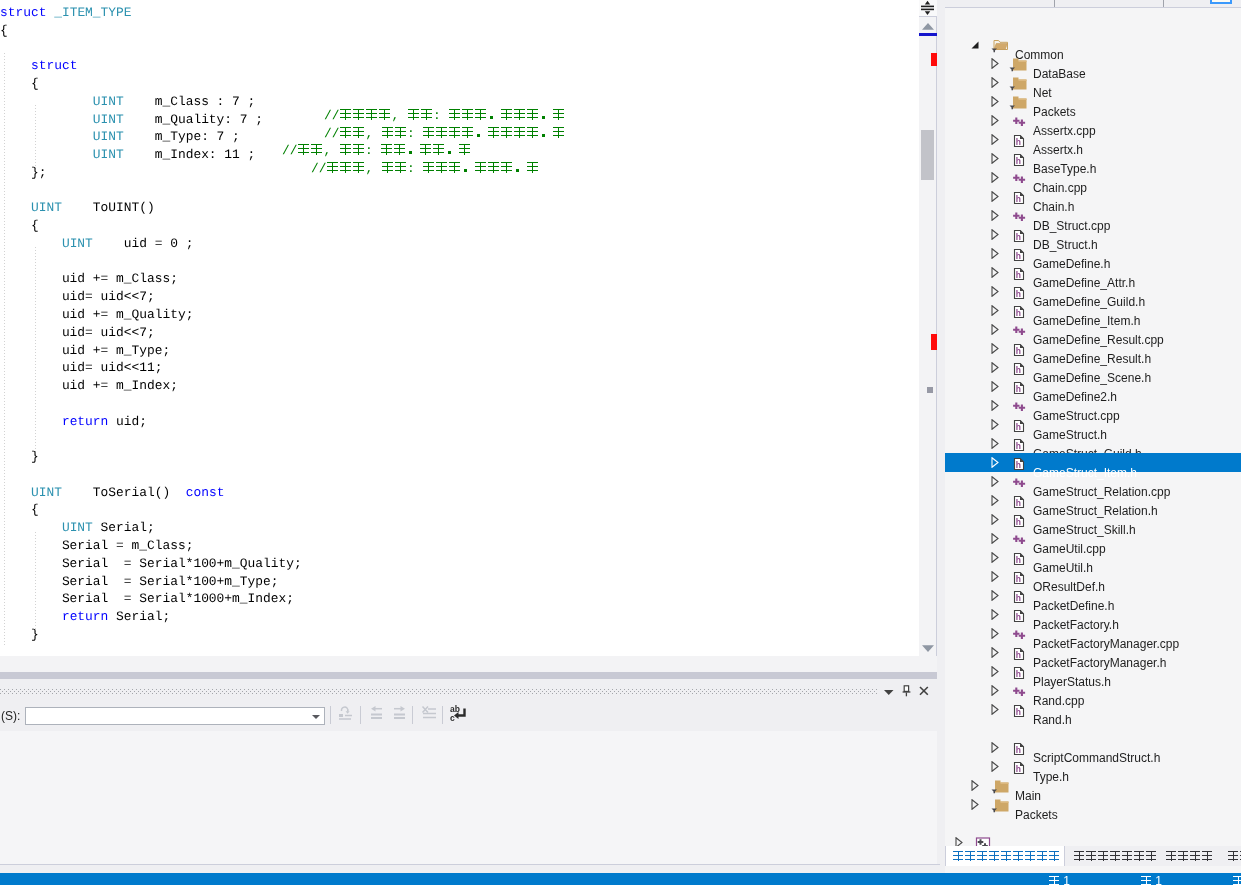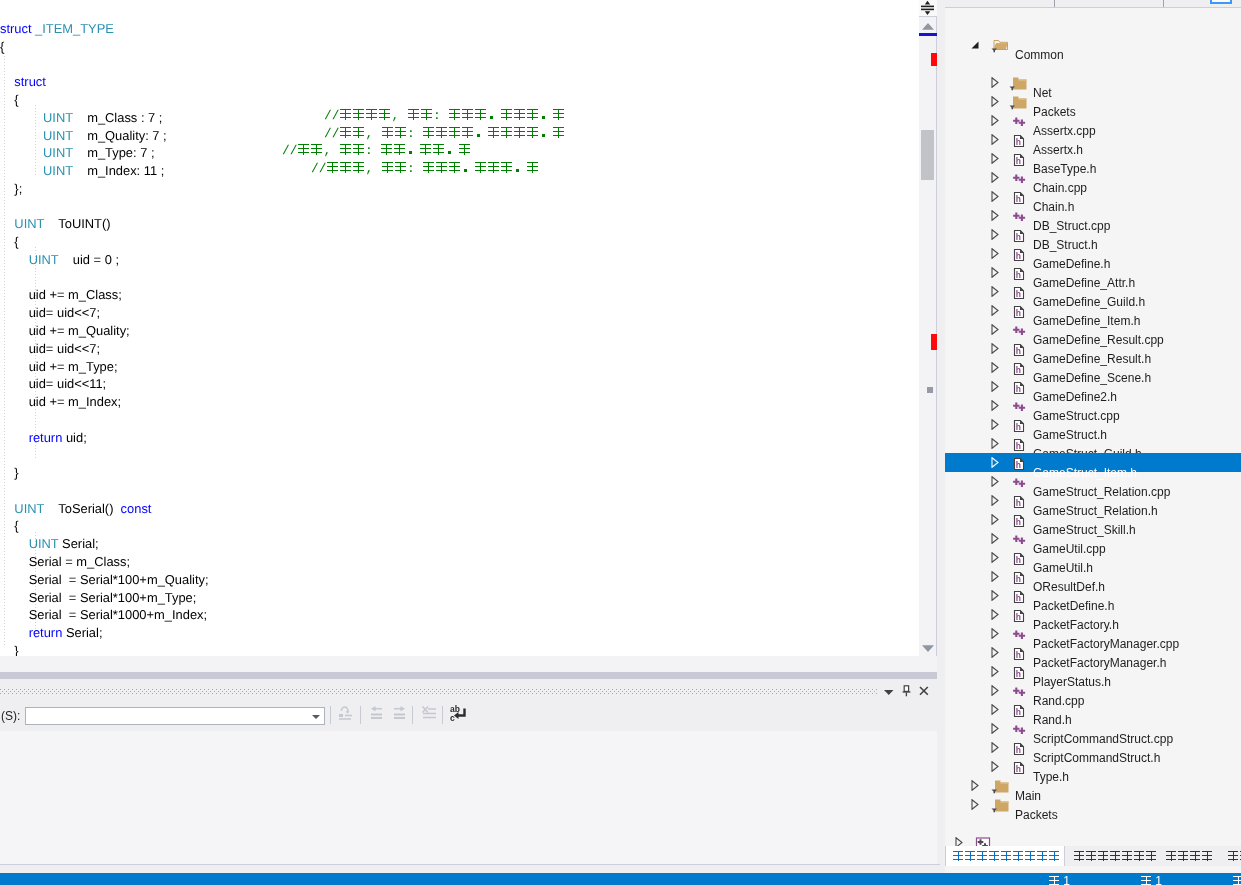--- a/index.html
+++ b/index.html
@@ -8,21 +8,21 @@
 i.cj{display:inline-block;width:11px;height:11px;margin:0 1px;vertical-align:-1px;
 background:linear-gradient(to right,transparent 46%,currentColor 46% 56%,transparent 56%),
 repeating-linear-gradient(to bottom,currentColor 0 1px,transparent 1px 4px)}
 i.c2{display:inline-block;width:10px;height:10px;margin:0 1px;vertical-align:-1px;
 background:linear-gradient(to right,transparent 46%,currentColor 46% 58%,transparent 58%),
 repeating-linear-gradient(to bottom,currentColor 0 1px,transparent 1px 4px)}
 i.dun{display:inline-block;width:11px;height:11px;margin:0 1px;vertical-align:-1px;
 background:linear-gradient(currentColor,currentColor) 2px 7px/3px 3px no-repeat}
 
 #editor{position:absolute;left:0;top:0;width:919px;height:656px;background:#fff;overflow:hidden}
-#code{position:absolute;left:0;top:20px;text-rendering:geometricPrecision;font-family:Liberation Sans, sans-serif;font-size:12.9px;line-height:17.77px;color:#000;white-space:pre}
+#code{position:absolute;left:0;top:4px;text-rendering:geometricPrecision;font-family:Liberation Mono, monospace;font-size:12.9px;line-height:17.77px;color:#000;white-space:pre}
 #code .k{color:#0000FF}
 #code .t{color:#2B91AF}
 .cmt{position:absolute;height:17.77px;line-height:17.77px;color:#008000;text-rendering:geometricPrecision;font-family:"Liberation Mono",monospace;font-size:12.9px;white-space:pre}
 .guide{position:absolute;width:1px;background:repeating-linear-gradient(to bottom,#D2D2D2 0 1px,transparent 1px 3px)}
 
 #vsb{position:absolute;left:919px;top:0;width:18px;height:656px;background:#F3F3F5;border-right:1px solid #CCCEDB}
 #vsb .box{position:absolute;left:0;top:0;width:18px;height:17px;background:#F9F9FA;border-bottom:1px solid #CCCEDB}
 
 #sep{position:absolute;left:937px;top:0;width:8px;height:866px;background:#EFEFF2}
 
@@ -193,42 +193,54 @@
           <svg class="ar" style="left:25.5px;top:6px" width="9" height="9" viewBox="0 0 9 9">
             <path d="M7.5 0.5 V7.5 H0.5 Z" fill="#1E1E1E"></path>
           </svg>
           <span class="tic" style="left:44px"><svg width="22" height="17" viewBox="0 0 22 17">
               <path d="M5 4.5 h4.6 l1.4 1.8 h7.5 v7.2 h-13.5 z" fill="#F5F2EA" stroke="#C9A25F" stroke-width="1"></path>
               <path d="M7.2 7.5 h11.3 l-2.4 6 h-11.1 z" fill="#D2A96B" stroke="#C29A5B" stroke-width="0.6"></path>
               <path d="M2.5 12.6 h5.5 l-2 2 v1.6 h-1.5 v-1.6 z" fill="#4A4A4F"></path>
             </svg></span>
           <span class="ttx" style="left:70px">Common</span>
         </div>
-        <div class="trow" style="top:39.5px">
+        <div class="trow" style="top:20.5px">
           <svg class="ar" style="left:45.5px;top:4.5px" width="8" height="11" viewBox="0 0 8 11">
             <path d="M1 0.7 L7 5.5 L1 10.3 Z" fill="none" stroke="#484848" stroke-width="1.1"></path>
           </svg>
           <span class="tic" style="left:62px"><svg width="22" height="17" viewBox="0 0 22 17">
               <rect x="6" y="3.5" width="5.5" height="2.5" fill="#CEA767"></rect>
               <rect x="6" y="5.5" width="13.5" height="10" fill="#CEA767"></rect>
               <rect x="11.5" y="5.5" width="8" height="1.5" fill="#DCB87F"></rect>
               <path d="M2.5 12.6 h5.5 l-2 2 v1.6 h-1.5 v-1.6 z" fill="#4A4A4F"></path>
             </svg></span>
-          <span class="ttx" style="left:88px">Net</span>
-        </div>
-        <div class="trow" style="top:58.5px">
+          <span class="ttx" style="left:88px">DataBase</span>
+        </div>
+        <div class="trow" style="top:39.5px">
           <svg class="ar" style="left:45.5px;top:4.5px" width="8" height="11" viewBox="0 0 8 11">
             <path d="M1 0.7 L7 5.5 L1 10.3 Z" fill="none" stroke="#484848" stroke-width="1.1"></path>
           </svg>
           <span class="tic" style="left:62px"><svg width="22" height="17" viewBox="0 0 22 17">
               <rect x="6" y="3.5" width="5.5" height="2.5" fill="#CEA767"></rect>
               <rect x="6" y="5.5" width="13.5" height="10" fill="#CEA767"></rect>
               <rect x="11.5" y="5.5" width="8" height="1.5" fill="#DCB87F"></rect>
               <path d="M2.5 12.6 h5.5 l-2 2 v1.6 h-1.5 v-1.6 z" fill="#4A4A4F"></path>
             </svg></span>
+          <span class="ttx" style="left:88px">Net</span>
+        </div>
+        <div class="trow" style="top:58.5px">
+          <svg class="ar" style="left:45.5px;top:4.5px" width="8" height="11" viewBox="0 0 8 11">
+            <path d="M1 0.7 L7 5.5 L1 10.3 Z" fill="none" stroke="#484848" stroke-width="1.1"></path>
+          </svg>
+          <span class="tic" style="left:62px"><svg width="22" height="17" viewBox="0 0 22 17">
+              <rect x="6" y="3.5" width="5.5" height="2.5" fill="#CEA767"></rect>
+              <rect x="6" y="5.5" width="13.5" height="10" fill="#CEA767"></rect>
+              <rect x="11.5" y="5.5" width="8" height="1.5" fill="#DCB87F"></rect>
+              <path d="M2.5 12.6 h5.5 l-2 2 v1.6 h-1.5 v-1.6 z" fill="#4A4A4F"></path>
+            </svg></span>
           <span class="ttx" style="left:88px">Packets</span>
         </div>
         <div class="trow" style="top:77.5px">
           <svg class="ar" style="left:45.5px;top:4.5px" width="8" height="11" viewBox="0 0 8 11">
             <path d="M1 0.7 L7 5.5 L1 10.3 Z" fill="none" stroke="#484848" stroke-width="1.1"></path>
           </svg>
           <span class="tic" style="left:62px"><svg width="22" height="17" viewBox="0 0 22 17">
               <path d="M8.25 5.499999999999999 h2.1 v2.1500000000000004 h2.1500000000000004 v2.1 h-2.1500000000000004 v2.1500000000000004 h-2.1 v-2.1500000000000004 h-2.1500000000000004 v-2.1 h2.1500000000000004 z" fill="#8E4A8E"></path>
               <path d="M13.85 7.499999999999999 h2.1 v2.1500000000000004 h2.1500000000000004 v2.1 h-2.1500000000000004 v2.1500000000000004 h-2.1 v-2.1500000000000004 h-2.1500000000000004 v-2.1 h2.1500000000000004 z" fill="#8E4A8E"></path>
             </svg></span>
@@ -559,30 +571,20 @@
         <div class="trow" style="top:666.5px">
           <svg class="ar" style="left:45.5px;top:4.5px" width="8" height="11" viewBox="0 0 8 11">
             <path d="M1 0.7 L7 5.5 L1 10.3 Z" fill="none" stroke="#484848" stroke-width="1.1"></path>
           </svg>
           <span class="tic" style="left:62px"><svg width="22" height="17" viewBox="0 0 22 17">
               <path d="M7.5 4.5 h5.8 l3.2 3.2 v7.8 h-9 z" fill="#FFFFFF" stroke="#424242" stroke-width="1.1"></path>
               <path d="M13 4.2 l3.8 3.8 h-3.8 z" fill="#424242"></path>
               <text x="8.8" y="14" font-family="Liberation Sans" font-size="8.5" font-weight="bold" fill="#8E4A8E">h</text>
             </svg></span>
           <span class="ttx" style="left:88px">Rand.h</span>
-        </div>
-        <div class="trow" style="top:685.5px">
-          <svg class="ar" style="left:45.5px;top:4.5px" width="8" height="11" viewBox="0 0 8 11">
-            <path d="M1 0.7 L7 5.5 L1 10.3 Z" fill="none" stroke="#484848" stroke-width="1.1"></path>
-          </svg>
-          <span class="tic" style="left:62px"><svg width="22" height="17" viewBox="0 0 22 17">
-              <path d="M8.25 5.499999999999999 h2.1 v2.1500000000000004 h2.1500000000000004 v2.1 h-2.1500000000000004 v2.1500000000000004 h-2.1 v-2.1500000000000004 h-2.1500000000000004 v-2.1 h2.1500000000000004 z" fill="#8E4A8E"></path>
-              <path d="M13.85 7.499999999999999 h2.1 v2.1500000000000004 h2.1500000000000004 v2.1 h-2.1500000000000004 v2.1500000000000004 h-2.1 v-2.1500000000000004 h-2.1500000000000004 v-2.1 h2.1500000000000004 z" fill="#8E4A8E"></path>
-            </svg></span>
-          <span class="ttx" style="left:88px">ScriptCommandStruct.cpp</span>
         </div>
         <div class="trow" style="top:704.5px">
           <svg class="ar" style="left:45.5px;top:4.5px" width="8" height="11" viewBox="0 0 8 11">
             <path d="M1 0.7 L7 5.5 L1 10.3 Z" fill="none" stroke="#484848" stroke-width="1.1"></path>
           </svg>
           <span class="tic" style="left:62px"><svg width="22" height="17" viewBox="0 0 22 17">
               <path d="M7.5 4.5 h5.8 l3.2 3.2 v7.8 h-9 z" fill="#FFFFFF" stroke="#424242" stroke-width="1.1"></path>
               <path d="M13 4.2 l3.8 3.8 h-3.8 z" fill="#424242"></path>
               <text x="8.8" y="14" font-family="Liberation Sans" font-size="8.5" font-weight="bold" fill="#8E4A8E">h</text>
             </svg></span>

